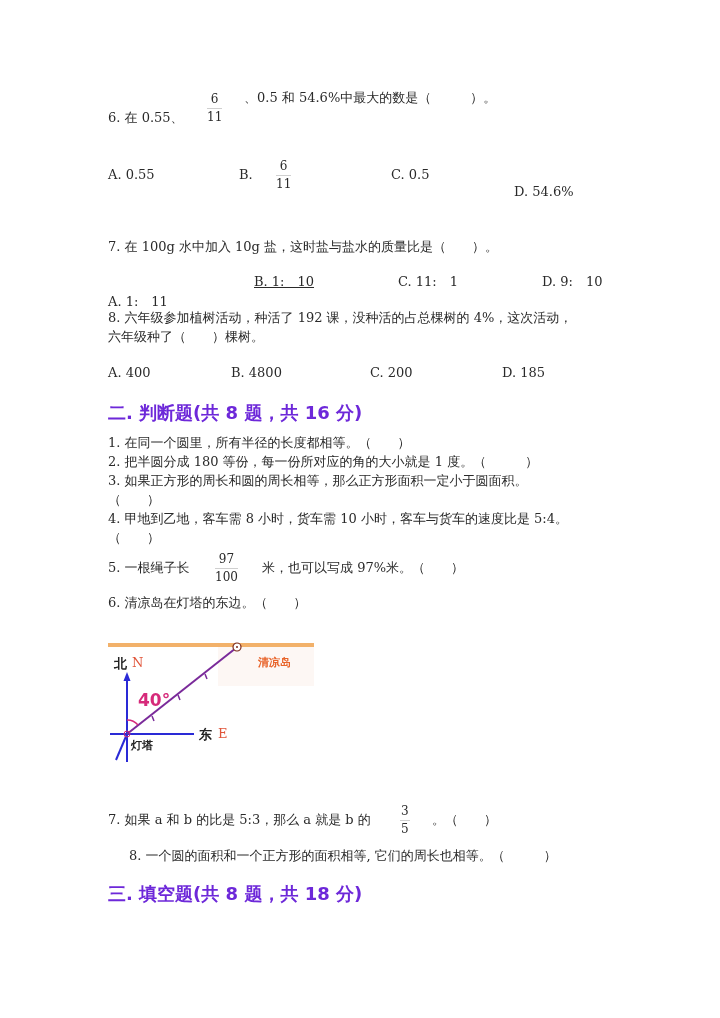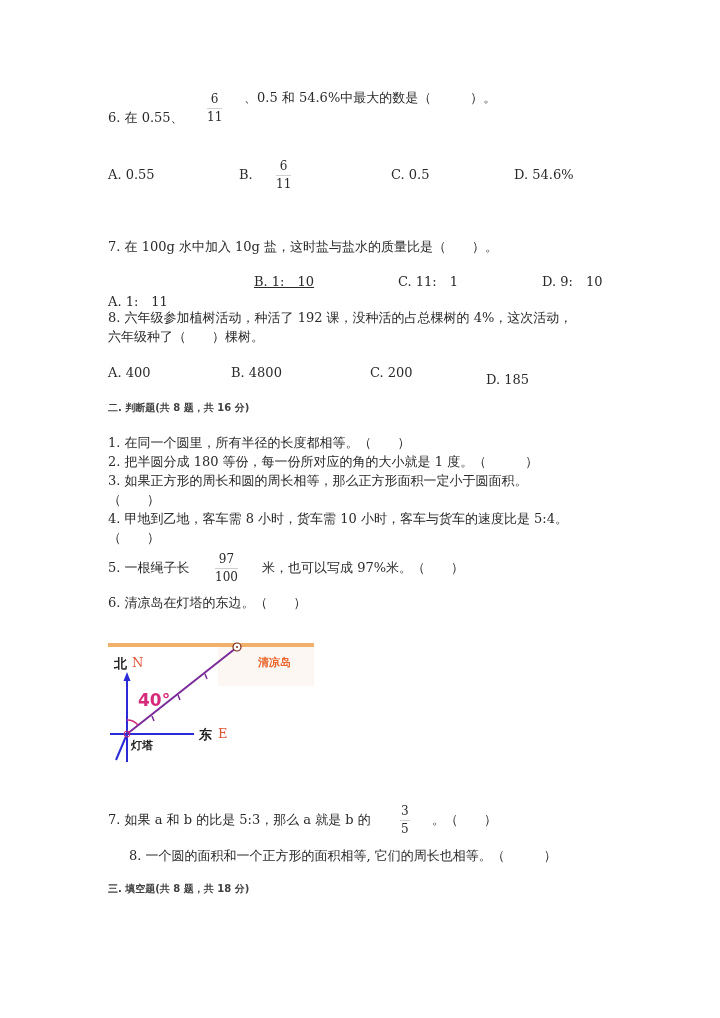--- a/index.html
+++ b/index.html
@@ -14,22 +14,22 @@
       overflow: hidden;
       font-family: "DejaVu Serif", "Liberation Serif", serif;
       color: #2a2a2a;
       font-size: 13px;
     }
     .abs { position: absolute; white-space: nowrap; }
     .txt { font-size: 13px; line-height: 18px; }
     .bold {
       font-family: "DejaVu Sans", "Liberation Sans", sans-serif;
       font-weight: bold;
-      font-size: 10px;
-      color: #404040;
+      font-size: 18px;
+      color: #6d28d9;
     }
     .frac {
       position: absolute;
       display: inline-flex;
       flex-direction: column;
       align-items: center;
       font-size: 12px;
       line-height: 15px;
     }
     .frac .num { padding: 0 1px 1px 1px; }
@@ -56,34 +56,34 @@
 <div class="abs txt" style="left:244px; top:89px;">、0.5 和 54.6%中最大的数是（　　　）。</div>
 
 <div class="abs txt" style="left:108px; top:166px;">A. 0.55</div>
 <div class="abs txt" style="left:239px; top:166px;">B.</div>
 <div class="frac" style="left:276px; top:159px;">
   <span class="num">6</span>
   <span class="bar"></span>
   <span class="den">11</span>
 </div>
 <div class="abs txt" style="left:391px; top:166px;">C. 0.5</div>
-<div class="abs txt" style="left:514px; top:166px;">D. 54.6%</div>
+<div class="abs txt" style="left:514px; top:183px;">D. 54.6%</div>
 
 <div class="abs txt" style="left:108px; top:238px;">7. 在 100g 水中加入 10g 盐，这时盐与盐水的质量比是（　　）。</div>
 <div class="abs txt" style="left:108px; top:273px;margin-top:20px;">A. 1:　11</div>
 <div class="abs txt" style="left:254px; top:273px;text-decoration:underline;">B. 1:　10</div>
 <div class="abs txt" style="left:398px; top:273px;">C. 11:　1</div>
 <div class="abs txt" style="left:542px; top:273px;">D. 9:　10</div>
 
 <div class="abs txt" style="left:108px; top:309px;">8. 六年级参加植树活动，种活了 192 课，没种活的占总棵树的 4%，这次活动，</div>
 <div class="abs txt" style="left:108px; top:328px;">六年级种了（　　）棵树。</div>
 <div class="abs txt" style="left:108px; top:364px;">A. 400</div>
 <div class="abs txt" style="left:231px; top:364px;">B. 4800</div>
 <div class="abs txt" style="left:363px; top:364px;margin-left:7px;">C. 200</div>
-<div class="abs txt" style="left:486px; top:364px;margin-top:7px;">D. 185</div>
+<div class="abs txt" style="left:502px; top:364px;">D. 185</div>
 
 <div class="abs bold" style="left:108px; top:401px;">二. 判断题(共 8 题，共 16 分)</div>
 
 <div class="abs txt" style="left:108px; top:434px;">1. 在同一个圆里，所有半径的长度都相等。（　　）</div>
 <div class="abs txt" style="left:108px; top:453px;">2. 把半圆分成 180 等份，每一份所对应的角的大小就是 1 度。（　　　）</div>
 <div class="abs txt" style="left:108px; top:472px;">3. 如果正方形的周长和圆的周长相等，那么正方形面积一定小于圆面积。</div>
 <div class="abs txt" style="left:108px; top:491px;">（　　）</div>
 <div class="abs txt" style="left:108px; top:510px;">4. 甲地到乙地，客车需 8 小时，货车需 10 小时，客车与货车的速度比是 5:4。</div>
 <div class="abs txt" style="left:108px; top:529px;">（　　）</div>
 

